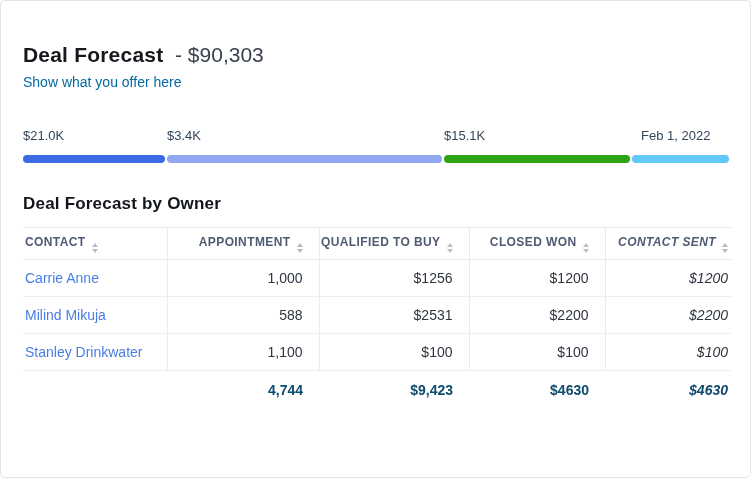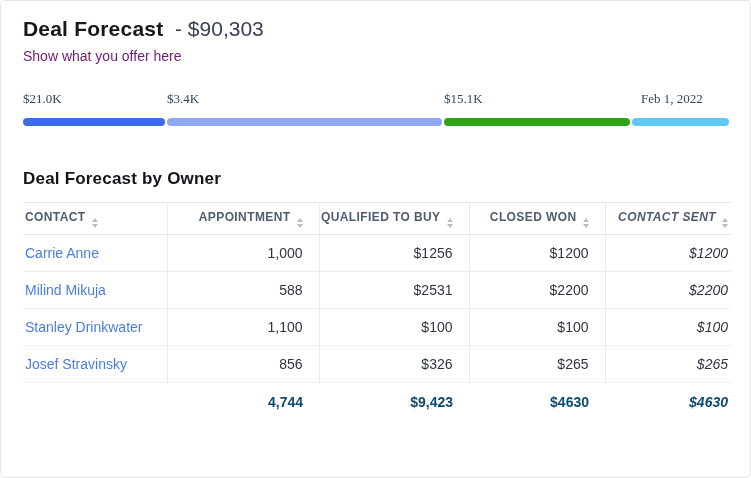--- a/index.html
+++ b/index.html
@@ -1,35 +1,35 @@
 <!DOCTYPE html>
 <html><head>
 <meta charset="utf-8">
 <style>
   html,body{margin:0;padding:0;background:#fff;}
   body{width:751px;height:478px;font-family:"Liberation Sans",sans-serif;-webkit-font-smoothing:antialiased;}
   .card{box-sizing:border-box;width:751px;height:478px;background:#fff;border:1px solid #e2e4e9;border-radius:5px;padding:13px 22px 0 22px;overflow:hidden;}
 
   
-  .title-row{font-size:21px;line-height:30px;}
+  .title-row{font-size:21px;line-height:30px;margin-top:26px;}
   .title-main{font-weight:700;color:#15181d;letter-spacing:.2px;}
   .title-amount{font-weight:400;color:#3a4150;}
-  .subtitle{margin-top:4px;font-size:14px;color:#701a75;}
+  .subtitle{margin-top:4px;font-size:14px;color:#0369a1;}
 
   
-  .funnel{margin-top:27px;font-family:Liberation Serif, serif;}
+  .funnel{margin-top:38px;}
   .funnel-labels{position:relative;height:16px;width:707px;}
   .funnel-label{position:absolute;top:0;font-size:13px;font-weight:500;color:#33475b;white-space:nowrap;}
   .fl-0{left:0;} .fl-1{left:144px;} .fl-2{left:421px;} .fl-3{left:618px;}
   .funnel-bar{margin-top:11px;display:flex;gap:2px;width:707px;}
   .seg{height:8px;border-radius:4px;}
   .seg-0{width:142px;} .seg-1{width:275px;} .seg-2{width:186px;} .seg-3{width:97px;}
 
   
-  .section-title{margin-top:43px;font-size:17px;font-weight:700;color:#12151a;letter-spacing:.2px;}
+  .section-title{margin-top:31px;font-size:17px;font-weight:700;color:#12151a;letter-spacing:.2px;}
   table{margin-top:13px;width:708px;border-collapse:collapse;table-layout:fixed;}
   col.c0{width:144px;} col.c1{width:152px;} col.c2{width:150px;} col.c3{width:136px;} col.c4{width:126px;}
   th{box-sizing:border-box;height:32px;font-size:12px;font-weight:700;color:#4f5a73;letter-spacing:.4px;
      border-top:1px solid #e4e7ee;border-bottom:1px solid #e4e7ee;padding:0 16px 0 0;text-align:right;white-space:nowrap;}
   th.first{text-align:left;padding:0 0 0 2px;margin-top:12px;}
   th:not(:last-child),td.bordered:not(:last-child){border-right:1px solid #e8ebf2;}
   td{box-sizing:border-box;height:37px;font-size:14px;color:#2f3540;text-align:right;padding:0 16px 0 0;
      border-bottom:1px solid #eceef4;}
   td.first{text-align:left;padding:0 0 0 2px;margin-top:17px;}
   th:last-child,td:last-child{padding-right:3px;font-style:italic;}
@@ -127,27 +127,20 @@
         <td class="bordered">$2200</td>
         <td class="bordered">$2200</td>
       </tr>
       <tr>
         <td class="first bordered"><a class="contact-link">Stanley Drinkwater</a></td>
         <td class="bordered">1,100</td>
         <td class="bordered">$100</td>
         <td class="bordered">$100</td>
         <td class="bordered">$100</td>
       </tr>
-      <tr>
-        <td class="first bordered"><a class="contact-link">Josef Stravinsky</a></td>
-        <td class="bordered">856</td>
-        <td class="bordered">$326</td>
-        <td class="bordered">$265</td>
-        <td class="bordered">$265</td>
-      </tr>
     </tbody>
     <tfoot>
       <tr>
         <td class="first"></td>
         <td>4,744</td>
         <td>$9,423</td>
         <td>$4630</td>
         <td>$4630</td>
       </tr>
     </tfoot>

